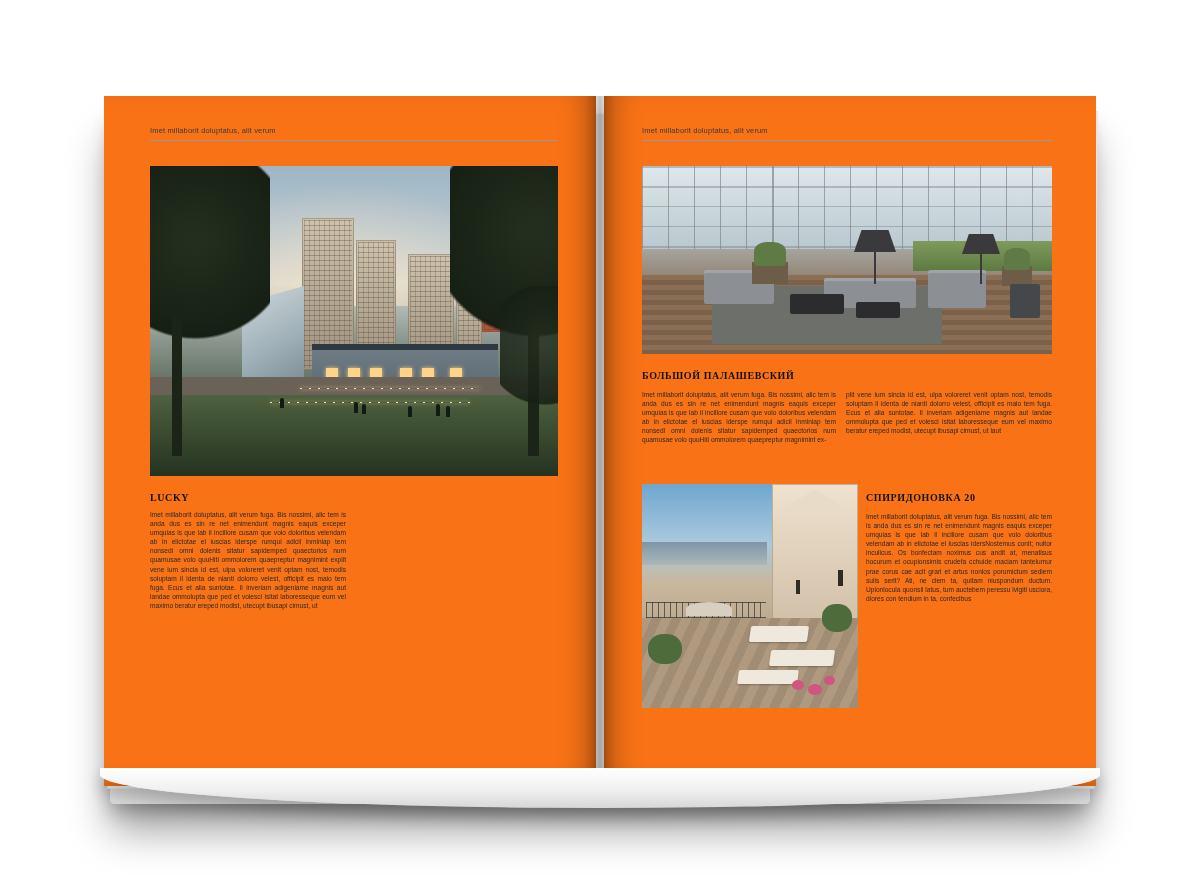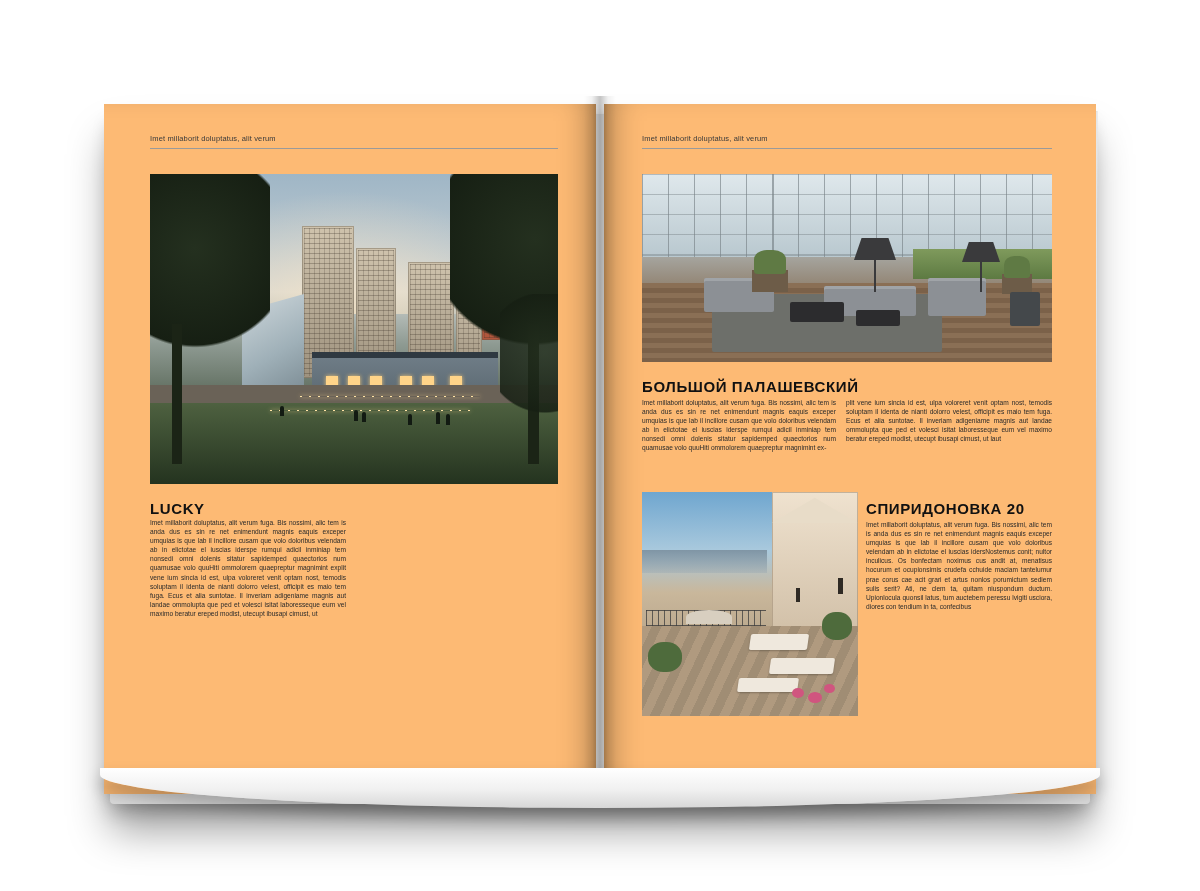--- a/index.html
+++ b/index.html
@@ -46,24 +46,24 @@
     background: #f2f2f2;
     border: 1px solid #e2e2e2;
   }
   .stack.left-1 { left: 6px;  top: 14px; width: 480px; height: 676px; transform: rotate(-0.25deg); background:#ededed;}
   .stack.left-2 { left: 10px; top: 10px; width: 480px; height: 678px; transform: rotate(-0.1deg); background:#f4f4f4;}
   .stack.right-1{ left: 514px; top: 14px; width: 480px; height: 676px; transform: rotate(0.25deg); background:#ededed;}
   .stack.right-2{ left: 510px; top: 10px; width: 480px; height: 678px; transform: rotate(0.1deg); background:#f4f4f4;}
 
   .page {
     position: absolute;
-    top: 8px;
+    top: 0;
     width: 492px;
     height: 690px;
-    background: #fdba74;
+    background: #f97316;
     overflow: hidden;
   }
   .page.left  { left: 4px;  box-shadow: inset -26px 0 34px -24px rgba(0,0,0,0.45); }
   .page.right { left: 504px; box-shadow: inset 26px 0 34px -24px rgba(0,0,0,0.45); }
 
   
   .gutter {
     position: absolute;
     left: 484px;
     top: 0;
@@ -102,25 +102,26 @@
     white-space: nowrap;
   }
   .rule {
     position: absolute;
     height: 1px;
     background: #9a9a9a;
   }
 
   .headline {
     position: absolute;
-    font-size: 15px;
+    font-size: 10px;
     font-weight: bold;
     letter-spacing: 0.6px;
     color: #111;
     white-space: nowrap;
+    font-family: Liberation Serif, serif;
   }
 
   .body-col {
     position: absolute;
     font-size: 6.6px;
     line-height: 9.1px;
     color: #2a2a2a;
     text-align: justify;
     hyphens: auto;
   }

